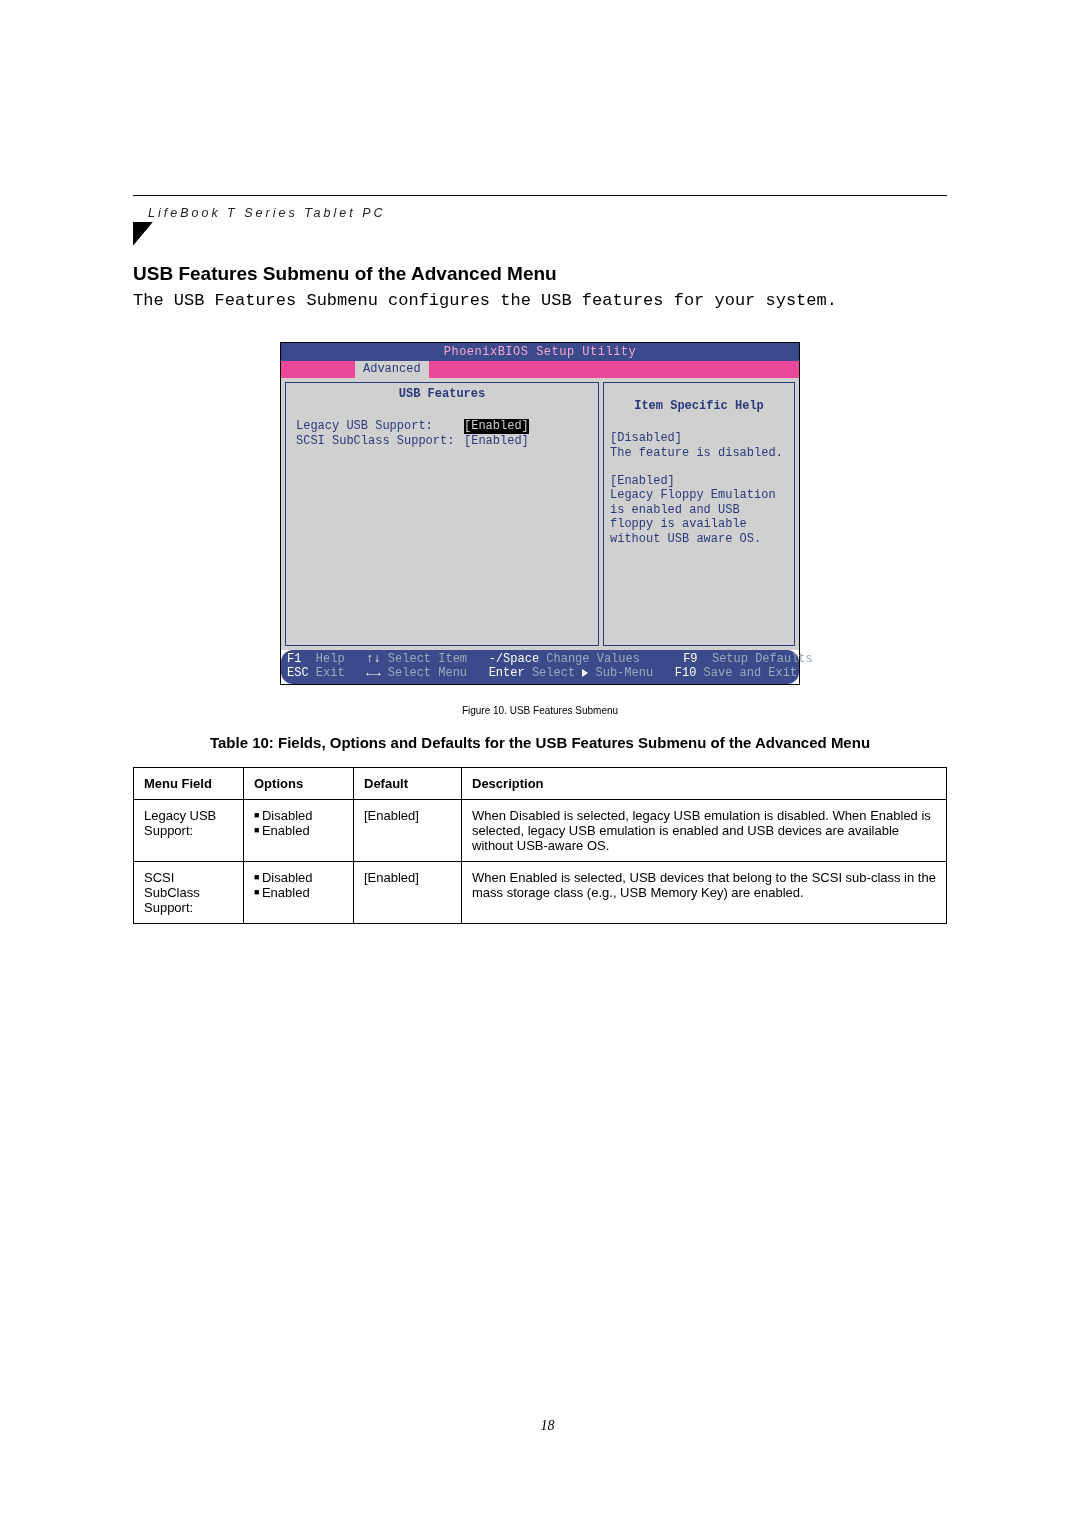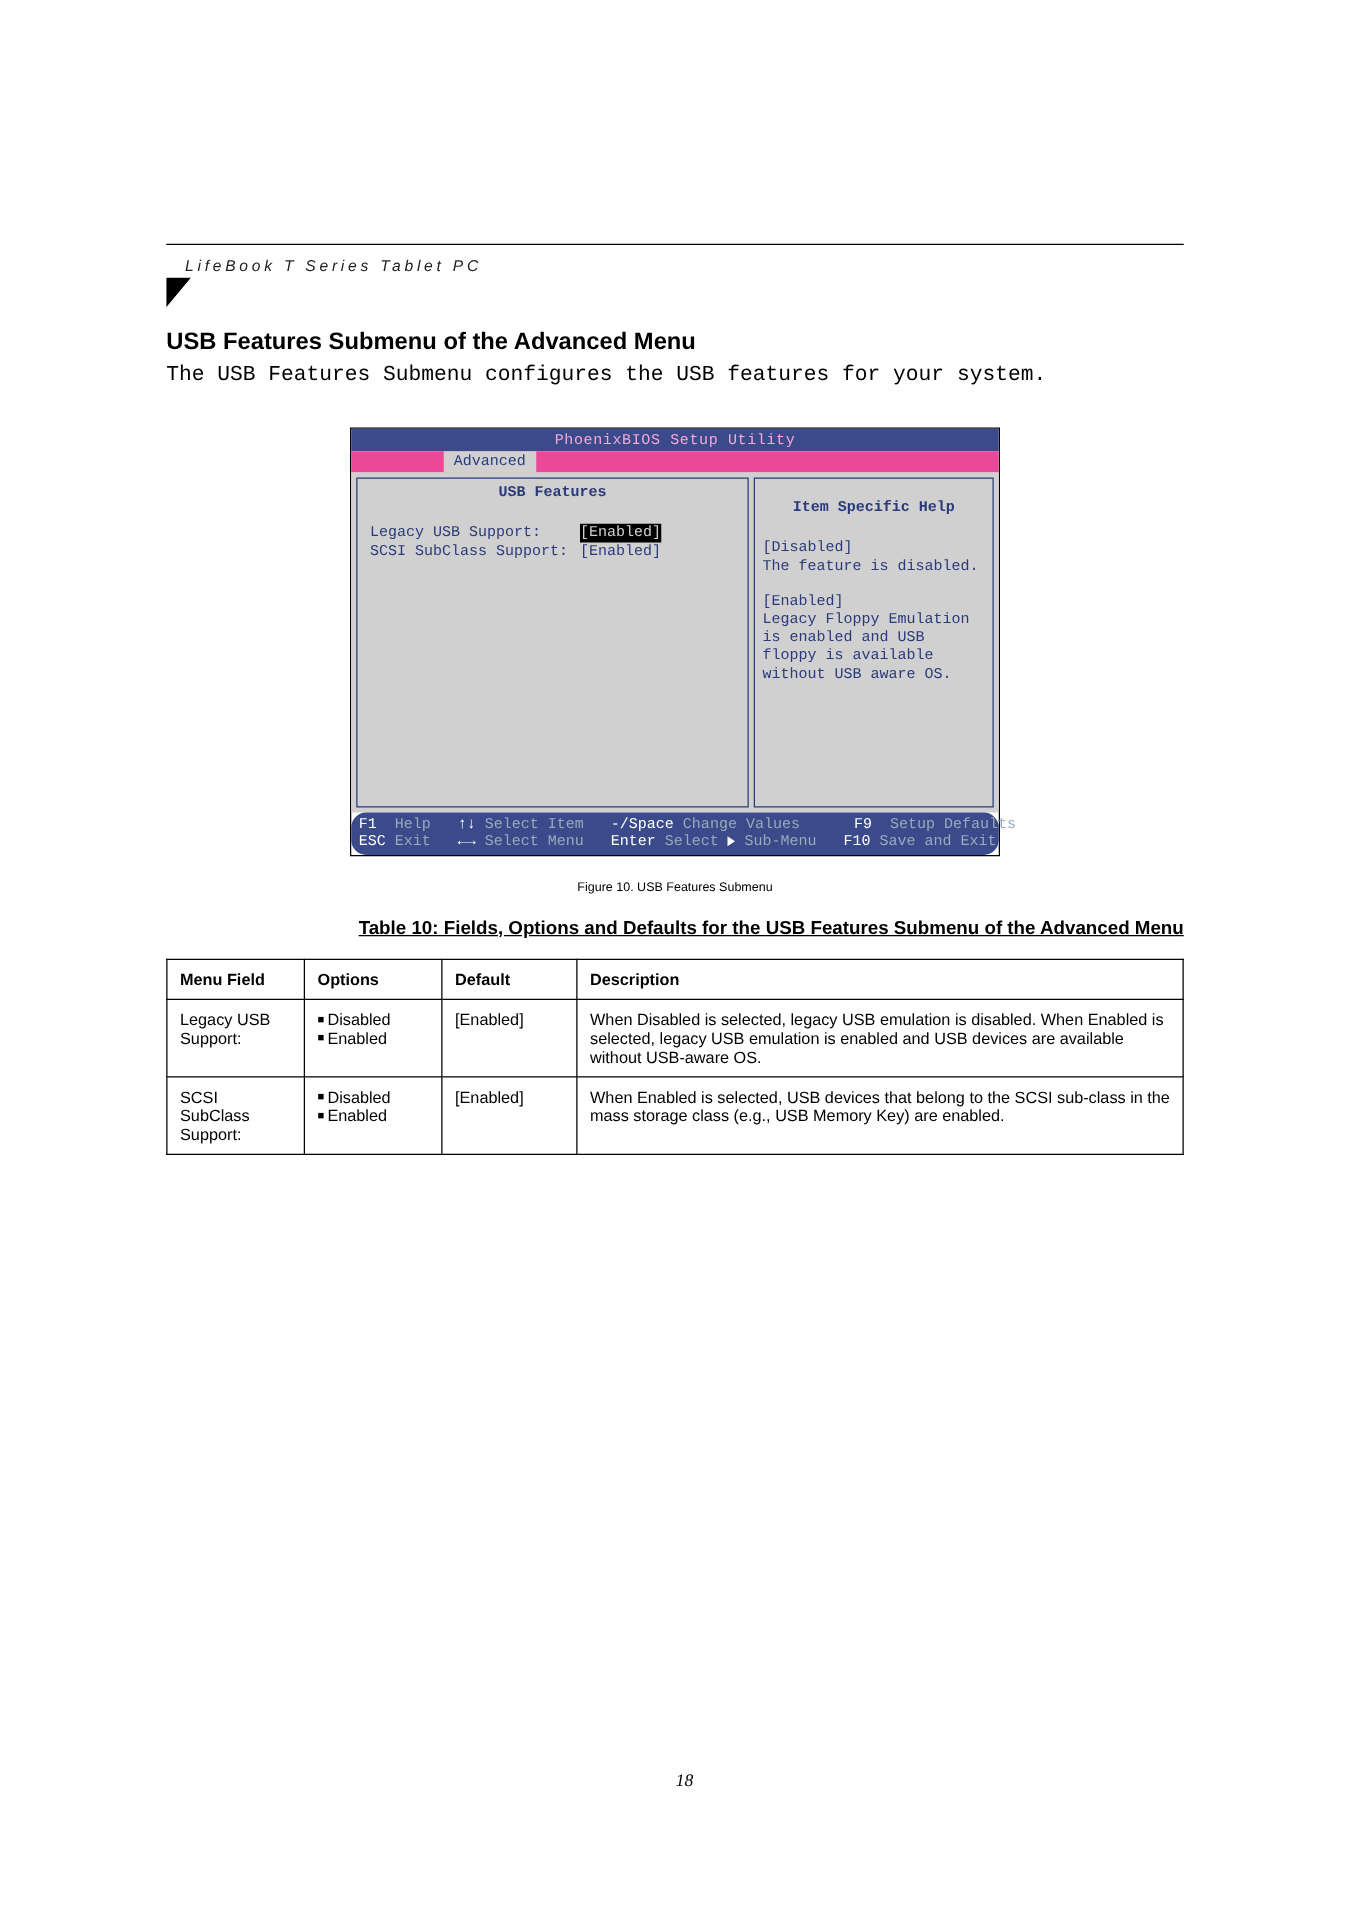--- a/index.html
+++ b/index.html
@@ -142,26 +142,25 @@
   }
 
   .fig-caption {
     text-align: center;
     font-family: Arial, sans-serif;
     font-weight: normal;
     font-size: 10px;
     margin: 20px 0 18px 0;
   }
   .table-caption {
-    text-align: right;
+    text-align: center;
     font-family: Arial, sans-serif;
     font-weight: bold;
     font-size: 15px;
     margin: 0 0 16px 0;
-    text-decoration: underline;
   }
 
   table.opts {
     width: 100%;
     border-collapse: collapse;
     font-family: Arial, sans-serif;
     font-size: 13px;
   }
   table.opts th, table.opts td {
     border: 1px solid #000;

